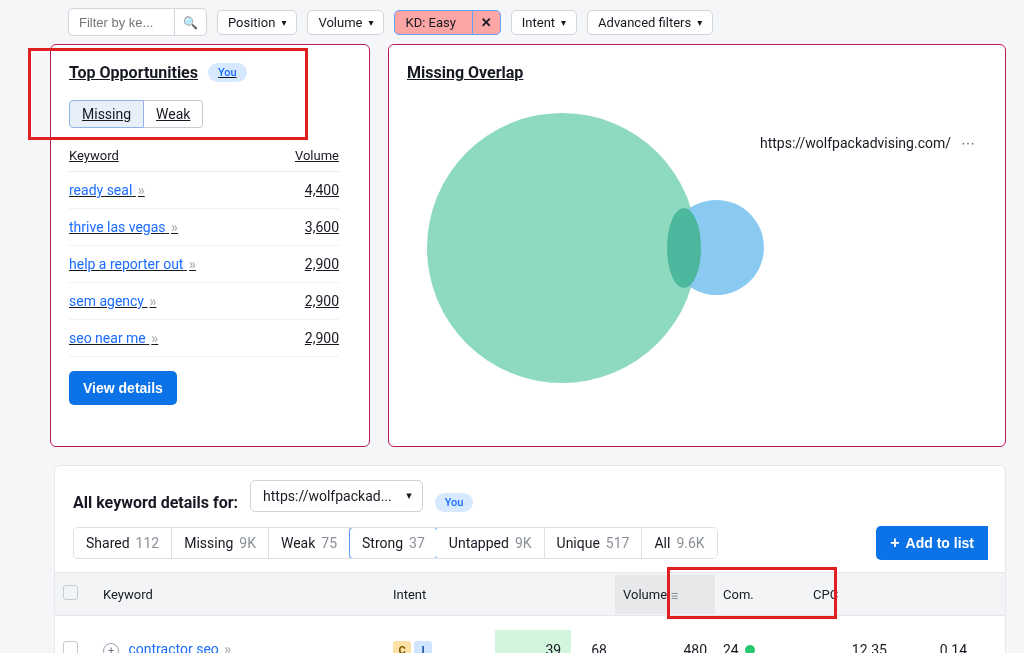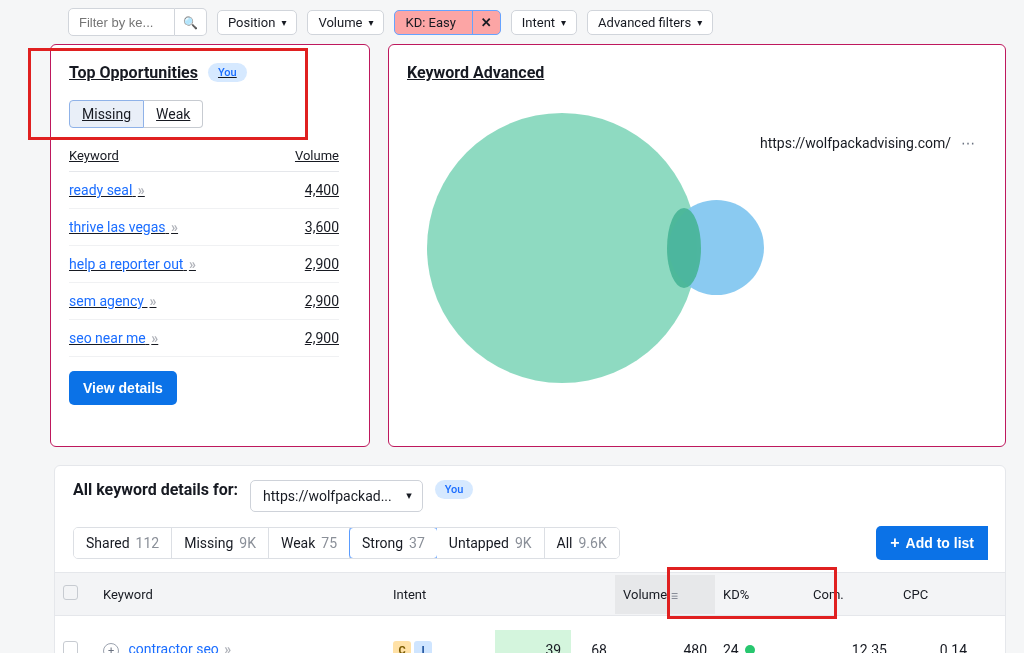--- a/index.html
+++ b/index.html
@@ -103,21 +103,21 @@
   }
   .legend { position:absolute; right:0; top:40px; font-size:14px; color:#171a22; line-height:2.2; text-align:left; }
   .legend .dots { color:#6b7280; margin-left:10px; }
 
   
   .details-card {
     margin:18px 18px 0 54px; background:#fff; border:1px solid #e5e7eb; border-radius:6px;
     padding:14px 0 0 0; position:relative;
   }
   .details-header {
-    display:flex; align-items:flex-start; gap:12px; padding:0 18px 14px 18px;
+    display:flex; align-items:flex-end; gap:12px; padding:0 18px 14px 18px;
   }
   .details-header .title { font-size:16px; font-weight:700; }
   .url-select {
     border:1px solid #ced2d9; border-radius:5px; padding:7px 30px 7px 12px;
     font-size:14px; background:#fff; position:relative; cursor:pointer;
   }
   .url-select::after { content:"\25BE"; position:absolute; right:10px; top:8px; font-size:11px; }
 
   .tabs-row {
     display:flex; align-items:center; justify-content:space-between;
@@ -251,21 +251,21 @@
           <tr>
             <td><a href="#" class="kw-link"><span>seo near me</span> <span class="dbl-chev">»</span></a></td>
             <td class="vol-col">2,900</td>
           </tr>
         </tbody>
       </table>
       <button class="view-details">View details</button>
     </div>
 
     <div class="card overlap-card">
-      <div class="overlap-title">Keyword Advanced</div>
+      <div class="overlap-title">Missing Overlap</div>
       <div class="overlap-body">
         <div class="venn">
           <div class="circle-a"></div>
           <div class="circle-b"></div>
           <div class="overlap-lens"></div>
         </div>
         <div class="legend">
           <div><span>https://wolfpackadvising.com/</span><span class="dots">⋯</span></div>
         </div>
       </div>
@@ -299,40 +299,43 @@
           </div>
         <div class="tab selected">
             <span>Strong</span>
             <span class="count">37</span>
           </div>
         <div class="tab">
             <span>Untapped</span>
             <span class="count">9K</span>
           </div>
         <div class="tab">
+            <span>Unique</span>
+            <span class="count">517</span>
+          </div>
+        <div class="tab">
             <span>All</span>
             <span class="count">9.6K</span>
           </div>
       </div>
       <button class="add-list">
         <span class="plus">+</span>
         <span>Add to list</span>
       </button>
     </div>
 
     <div class="grid-head">
       <div><span class="chk"></span></div>
       <div>Keyword</div>
       <div>Intent</div>
       <div></div>
       <div class="vol-cell">
           <span>Volume</span> 
           <span class="sort-icon"></span>
         </div>
-      <div>KD%</div>
       <div>Com.</div>
       <div>CPC</div>
     </div>
 
     <div class="grid-row">
       <div><span class="chk"></span></div>
       <div>
         <span class="plus-circle">+</span>
         <a href="#" class="kw-link"><span>contractor seo</span> <span class="dbl-chev">»</span></a>
       </div>

